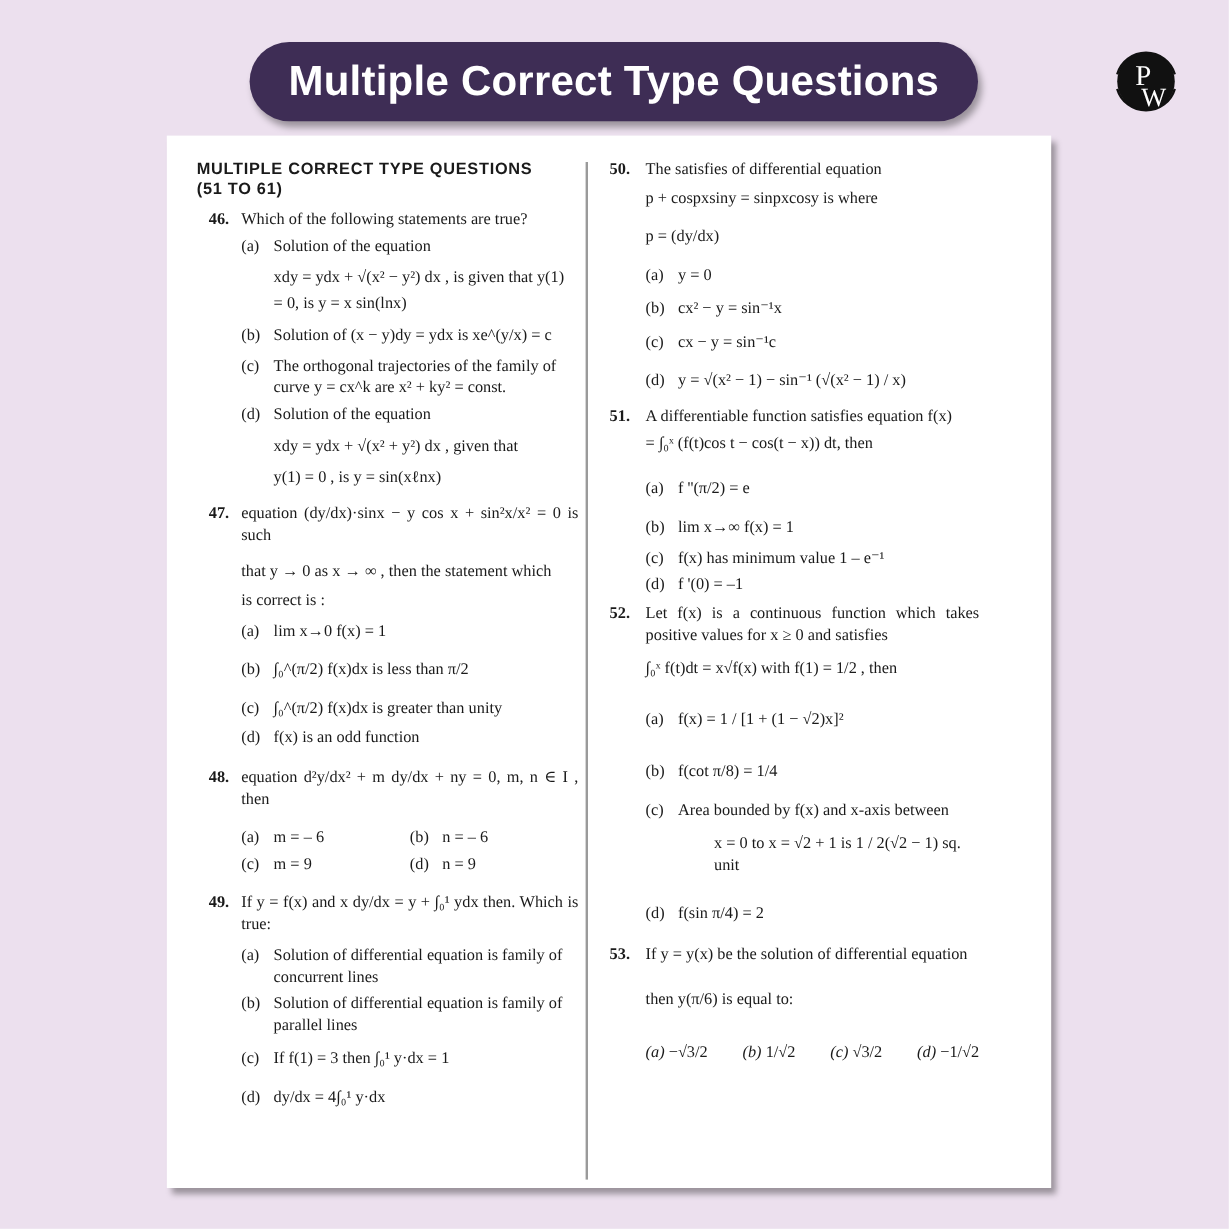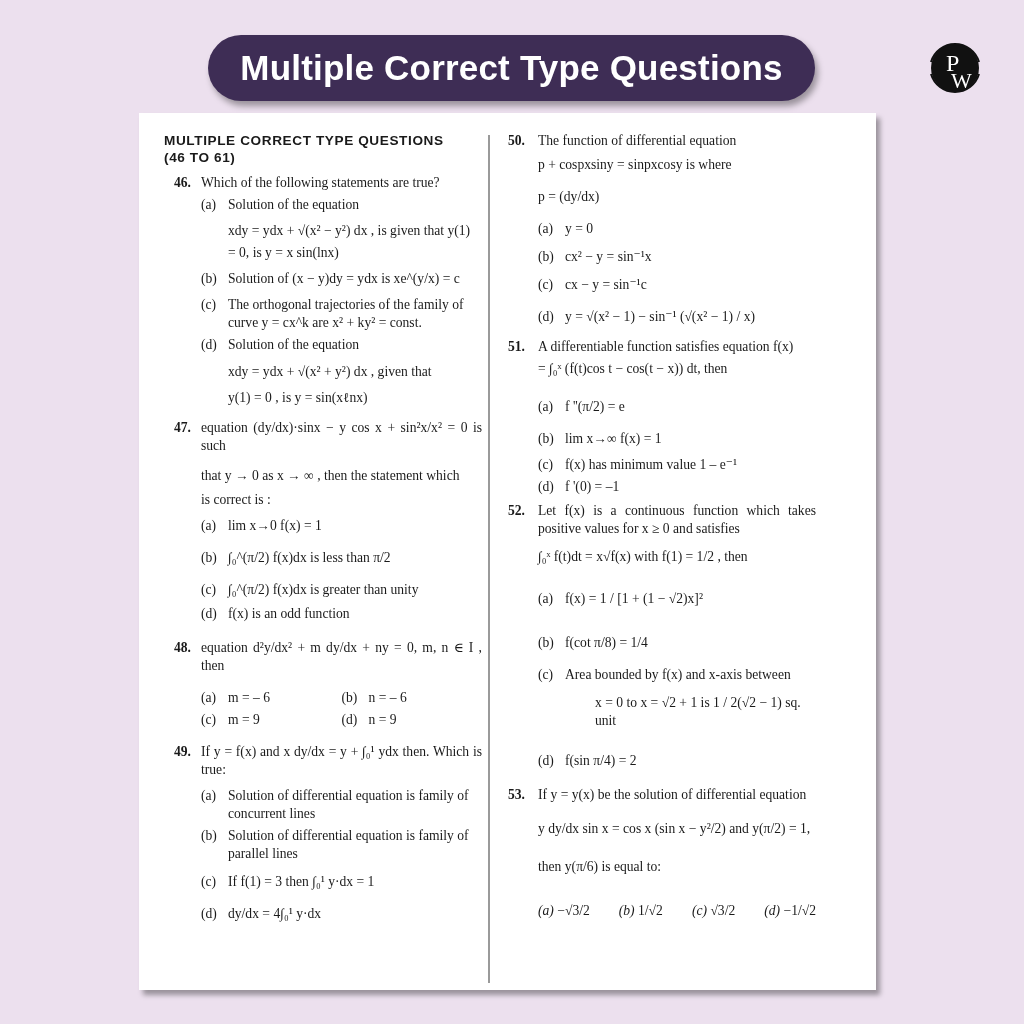--- a/index.html
+++ b/index.html
@@ -38,21 +38,21 @@
   <text x="21" y="33" fill="#fff" font-family="Liberation Serif, serif" font-size="24">P</text>
   <text x="26" y="50" fill="#fff" font-family="Liberation Serif, serif" font-size="22">W</text>
 </svg>
 
 <div class="page"></div>
 <div class="divider"></div>
 
 <div class="col left">
   <div class="sec-title">
     <div>MULTIPLE CORRECT TYPE QUESTIONS</div>
-    <div>(46 TO 61)</div>
+    <div>(51 TO 61)</div>
   </div>
 
   <div class="q">
     <span class="qnum">46.</span>
     <div class="stem">Which of the following statements are true?</div>
     <div class="opt">
       <span class="ol">(a)</span>
       <div>Solution of the equation</div>
       <div class="math" style="margin-top:8px;">xdy = ydx + √(x² − y²) dx , is given that y(1)</div>
       <div class="math" style="margin-top:4px;">= 0, is y = x sin(lnx)</div>
@@ -126,21 +126,21 @@
       <span class="ol">(d)</span>
       <div>dy/dx = 4∫₀¹ y·dx</div>
     </div>
   </div>
 </div>
 
 <div class="col right">
 
   <div class="q">
     <span class="qnum">50.</span>
-    <div class="stem">The function of differential equation</div>
+    <div class="stem">The satisfies of differential equation</div>
     <div class="stem math" style="margin-top:6px;">p + cospxsiny = sinpxcosy is where</div>
     <div class="stem math" style="margin-top:14px;">p = (dy/dx)</div>
     <div class="opt" style="margin-top:14px;">
       <span class="ol">(a)</span>
       <div class="math">y = 0</div>
     </div>
     <div class="opt" style="margin-top:10px;">
       <span class="ol">(b)</span>
       <div class="math">cx² − y = sin⁻¹x</div>
     </div>
@@ -195,21 +195,20 @@
     </div>
     <div class="opt" style="margin-top:22px;">
       <span class="ol">(d)</span>
       <div class="math">f(sin π/4) = 2</div>
     </div>
   </div>
 
   <div class="q" style="margin-top:16px;">
     <span class="qnum">53.</span>
     <div class="stem">If y = y(x) be the solution of differential equation</div>
-    <div class="stem" style="margin-top:16px;">y dy/dx sin x = cos x (sin x − y²/2) and y(π/2) = 1,</div>
     <div class="stem" style="margin-top:20px;">then y(π/6) is equal to:</div>
     <div class="row4" style="margin-top:26px;">
       <div><span style="font-style:italic">(a)</span> <span>−√3/2</span></div>
       <div><span style="font-style:italic">(b)</span> <span>1/√2</span></div>
       <div><span style="font-style:italic">(c)</span> <span>√3/2</span></div>
       <div><span style="font-style:italic">(d)</span> <span>−1/√2</span></div>
     </div>
   </div>
 </div>
 

